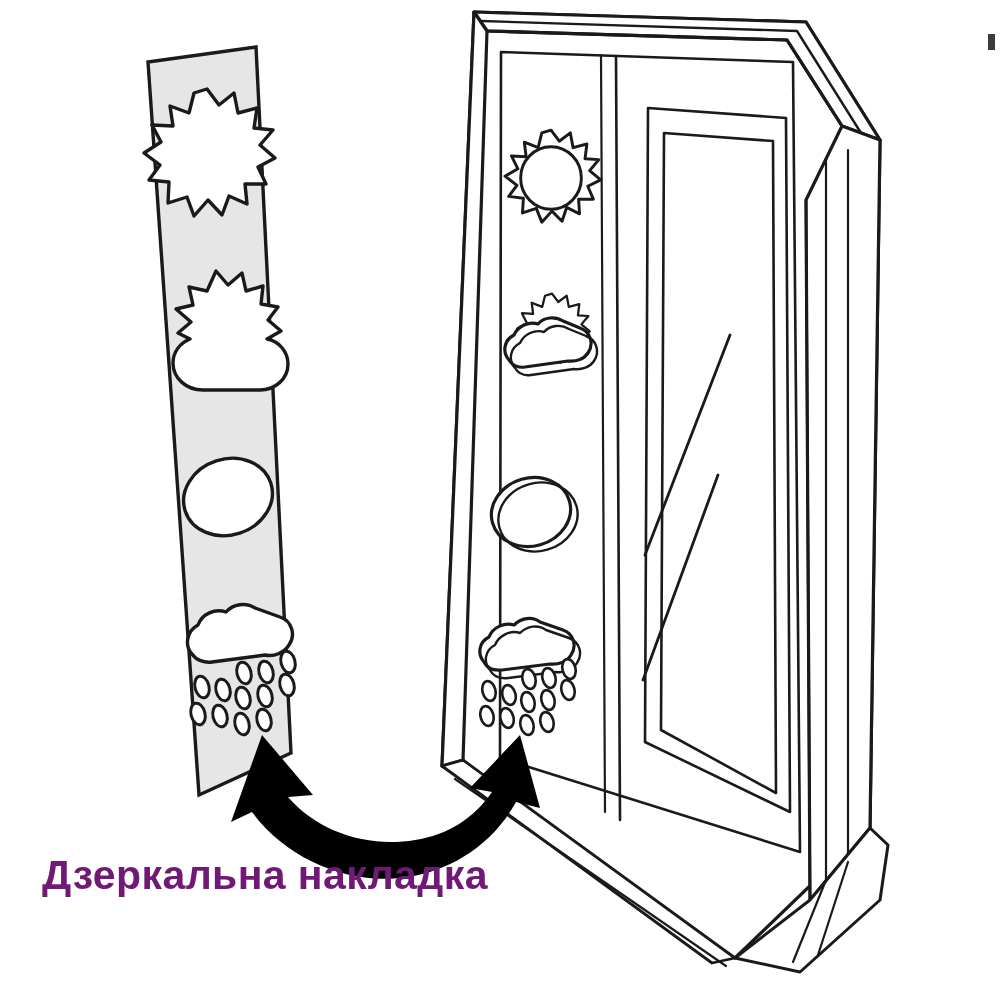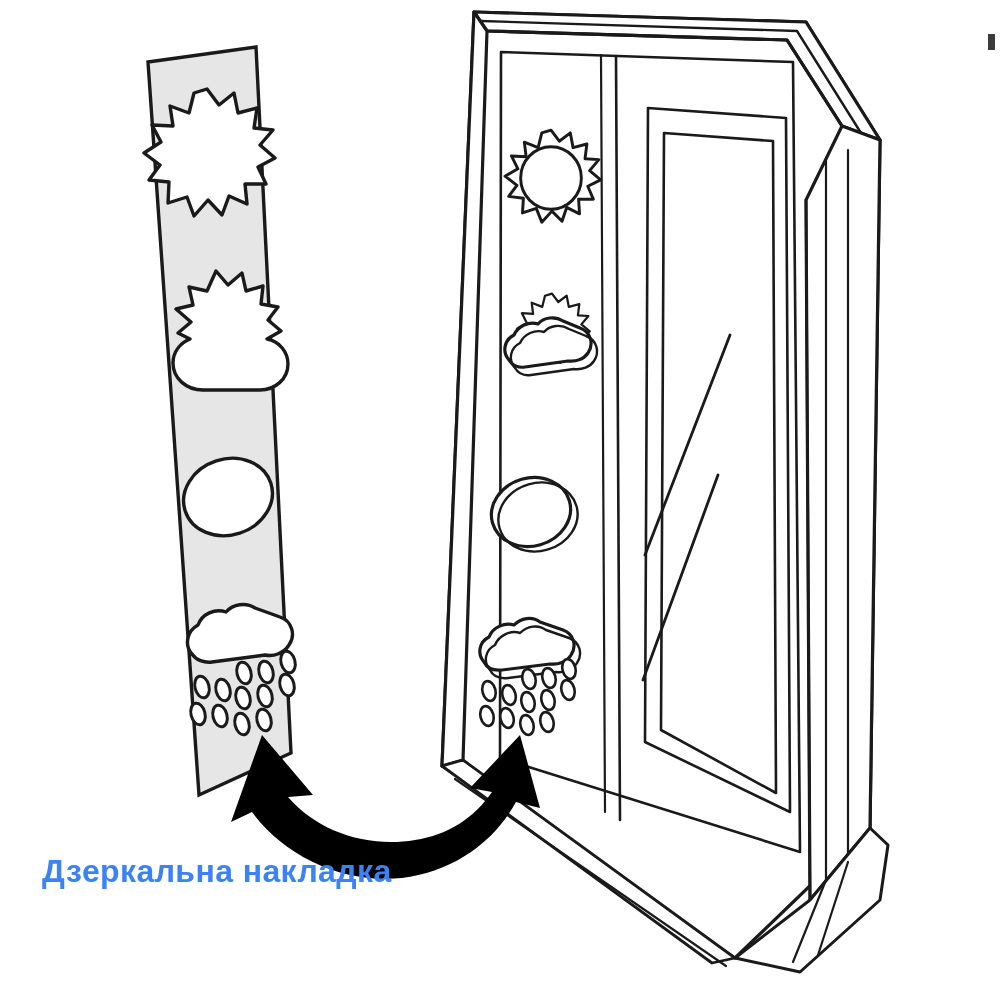--- a/index.html
+++ b/index.html
@@ -208,15 +208,15 @@
                L 516,802
                C 493,844 451,872 402,878
                C 344,884 285,857 252,812
                L 231,822 Z" fill="#000000" stroke="none"></path>
     </g>
 
     <rect x="988" y="34" width="7" height="16" fill="#3b3b3b"></rect>
 
   </svg>
 
-  <div id="caption" style="color: #3b82f6; font-size: 32px;">Дзеркальна накладка</div>
+  <div id="caption" style="color: #701a75; font-size: 41px;">Дзеркальна накладка</div>
 
 </div>
 
 </body></html>

